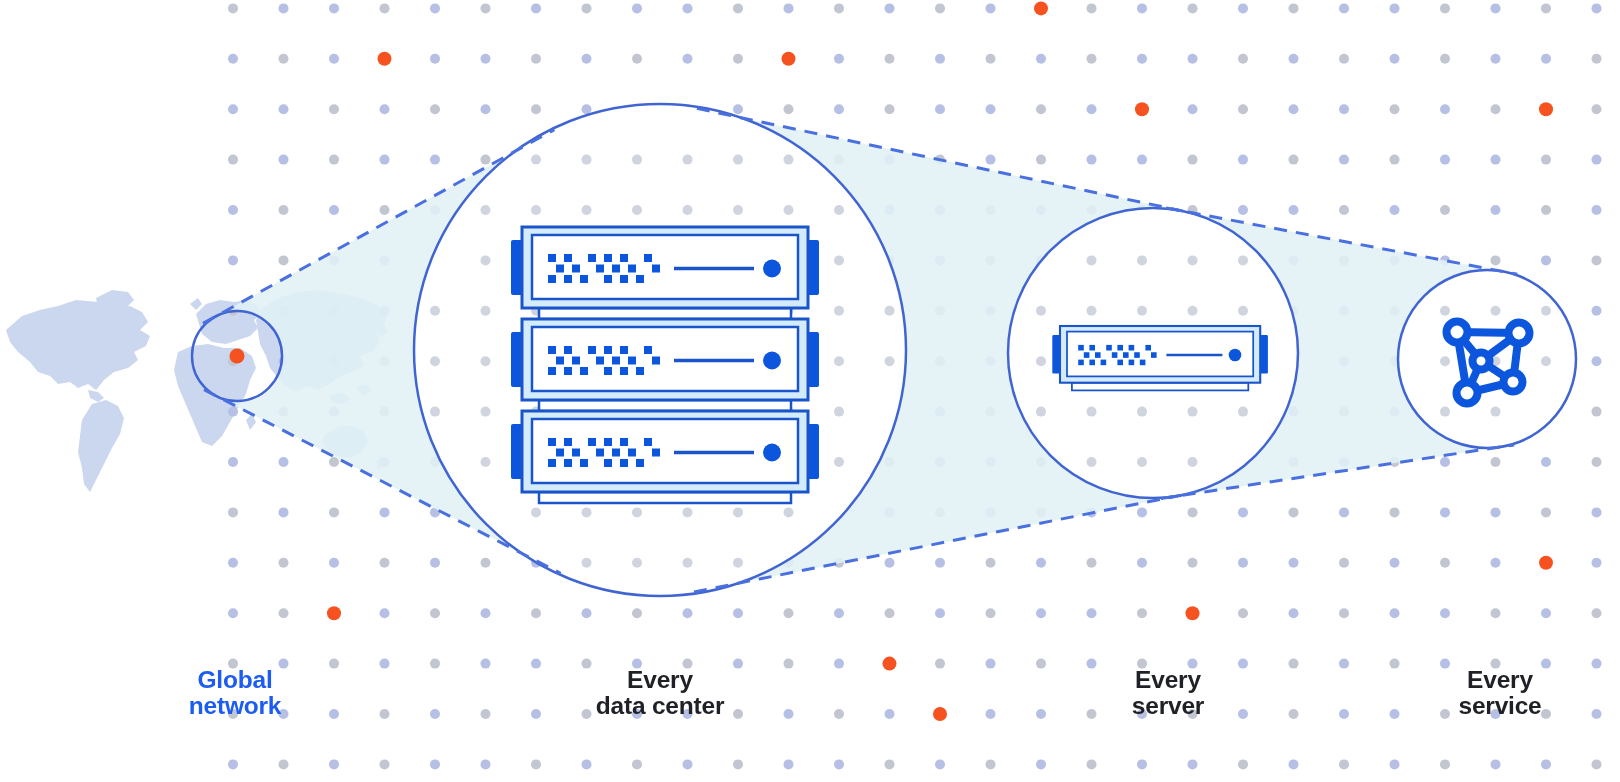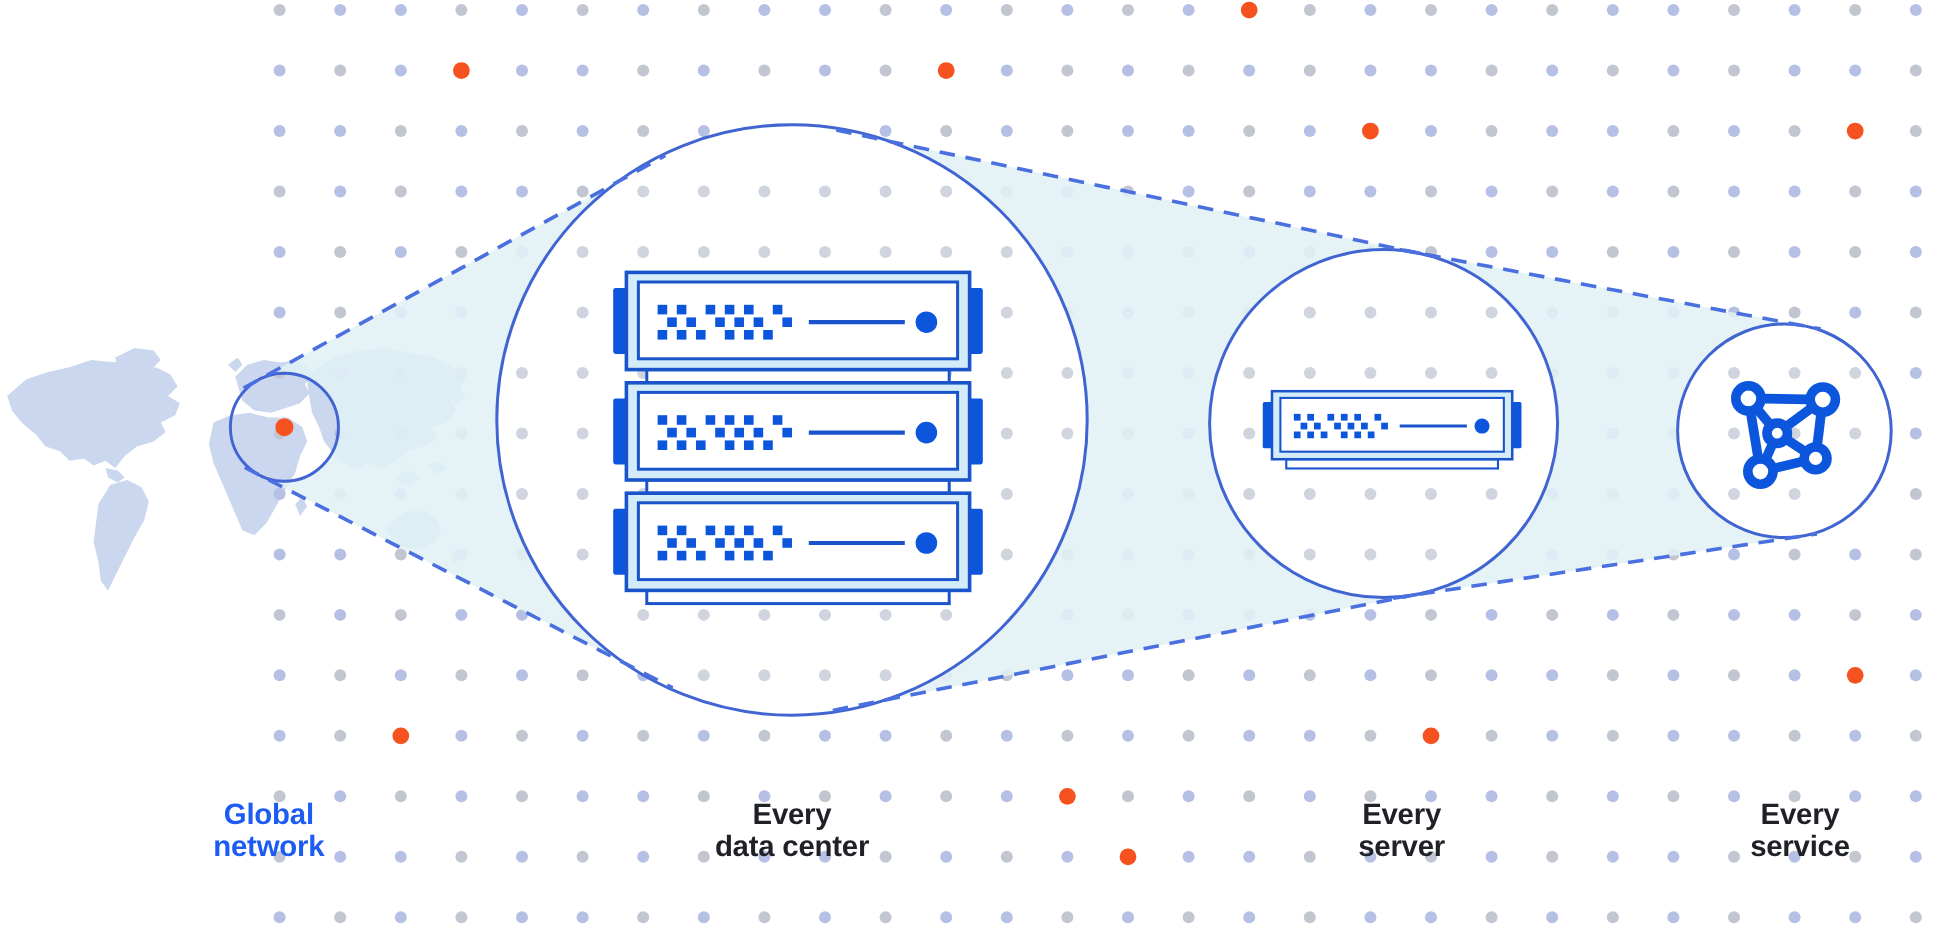--- a/index.html
+++ b/index.html
@@ -728,21 +728,21 @@
       <g>
         <line x1="203" y1="323.4" x2="554.4" y2="129.6" stroke="#4a70e0" stroke-width="3" stroke-dasharray="13 9"></line>
         <line x1="204" y1="389.6" x2="560.6" y2="573.3" stroke="#4a70e0" stroke-width="3" stroke-dasharray="13 9"></line>
         <line x1="696.9" y1="108.4" x2="1196.7" y2="214" stroke="#4a70e0" stroke-width="3" stroke-dasharray="13 9"></line>
         <line x1="694" y1="592" x2="1195" y2="492.5" stroke="#4a70e0" stroke-width="3" stroke-dasharray="13 9"></line>
         <line x1="1166.1" y1="207.9" x2="1517.3" y2="274.2" stroke="#4a70e0" stroke-width="3" stroke-dasharray="13 9"></line>
         <line x1="1160.9" y1="498.5" x2="1514.1" y2="444.9" stroke="#4a70e0" stroke-width="3" stroke-dasharray="13 9"></line>
       </g>
     </svg>
 
-  <div class="diagram-label" style="left: 224px; color: rgb(29, 92, 242);">Global
+  <div class="diagram-label" style="left: 235px; color: rgb(29, 92, 242);">Global
 network</div>
   <div class="diagram-label" style="left: 660px; color: rgb(31, 33, 38);">Every
 data center</div>
   <div class="diagram-label" style="left: 1168px; color: rgb(31, 33, 38);">Every
 server</div>
   <div class="diagram-label" style="left: 1500px; color: rgb(31, 33, 38);">Every
 service</div>
 </div>
 
 </body></html>

